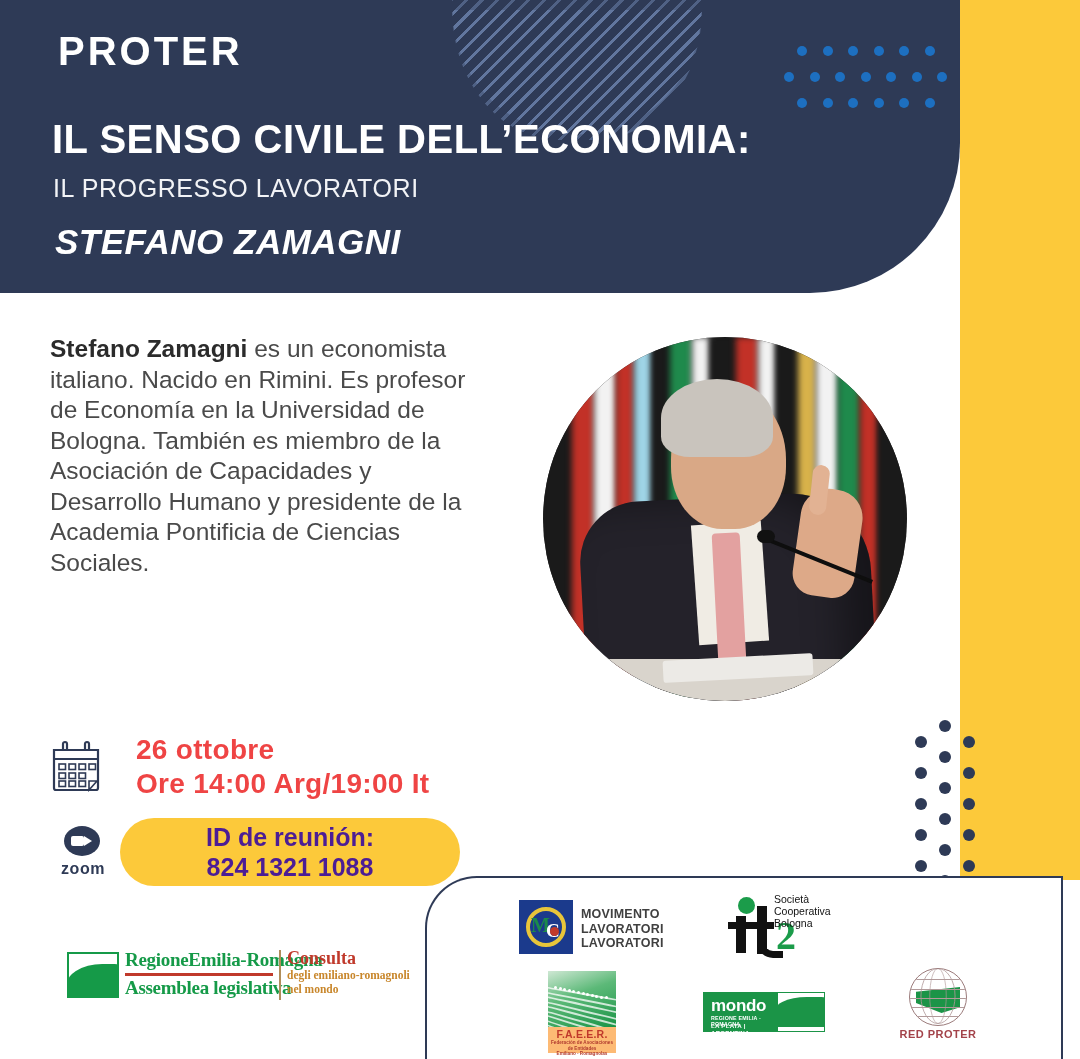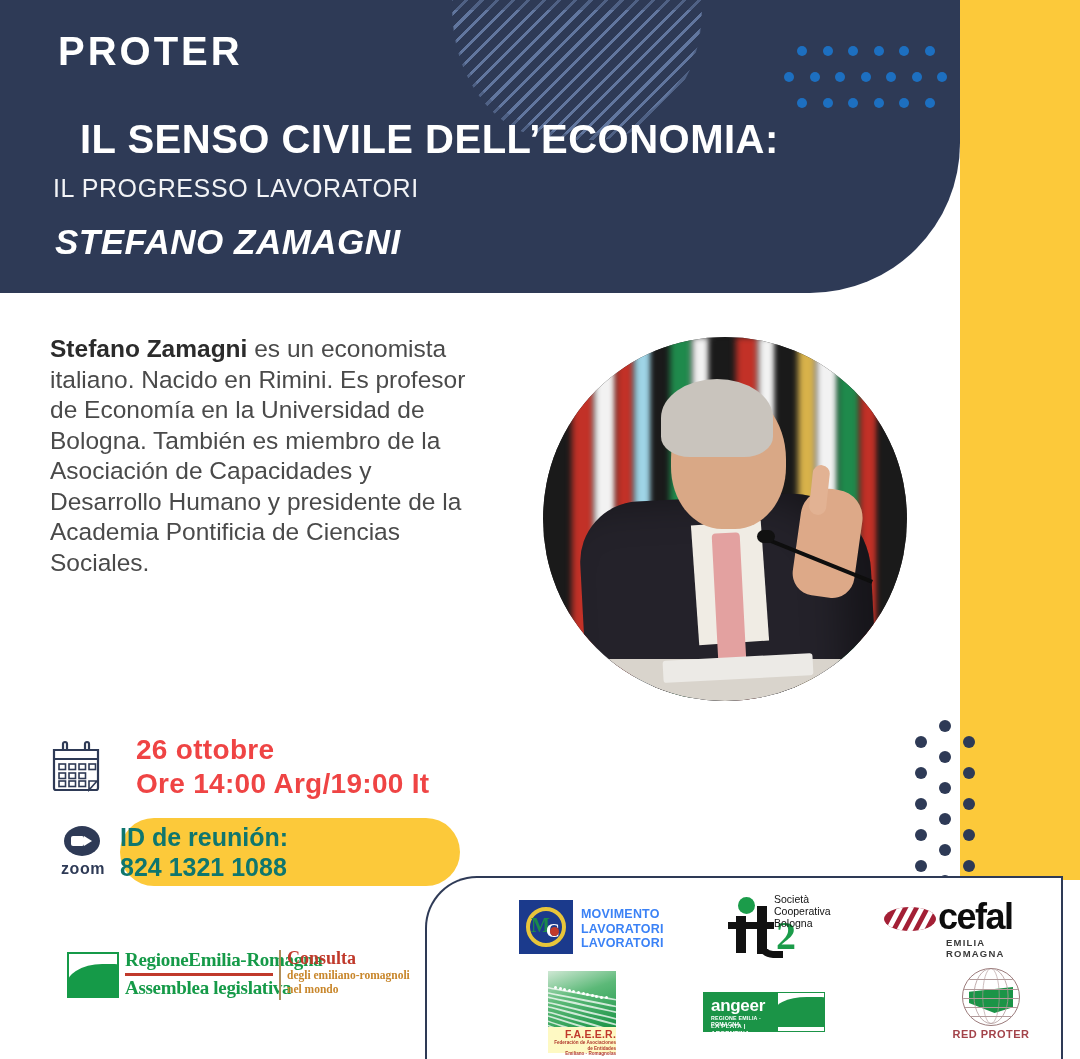--- a/index.html
+++ b/index.html
@@ -77,21 +77,20 @@
   .webinar {
     position: absolute; left: 58px; top: 29px;
     font-size: 40px; font-weight: bold;
     letter-spacing: 3px; color: #ffffff;
   }
   .title-main {
     position: absolute; left: 52px; top: 117px;
     font-size: 40px; font-weight: bold;
     letter-spacing: 0.5px; color: #ffffff;
     white-space: nowrap;
-    margin-left: 28px;
   }
   .title-sub {
     position: absolute; left: 53px; top: 174px;
     font-size: 25px; font-weight: normal;
     letter-spacing: 0.6px; color: #f2f3f6;
     white-space: nowrap;
   }
   .speaker {
     position: absolute; left: 55px; top: 222px;
     font-size: 35px; font-weight: bold; font-style: italic;
@@ -250,22 +249,22 @@
     width: 54px; text-align: center;
     font-size: 16px; font-weight: bold; letter-spacing: 0.5px;
     color: #2e3a56;
   }
   .id-pill {
     position: absolute; left: 120px; top: 818px;
     width: 340px; height: 68px;
     background: #fcc93a;
     border-radius: 34px;
     display: flex; flex-direction: column;
-    justify-content: center;
-    color: #0f766e;
+    align-items: center; justify-content: center;
+    color: #4c1d95;
   }
   .id-pill .l1 { font-size: 25px; font-weight: bold; line-height: 30px; }
   .id-pill .l2 { font-size: 25px; font-weight: bold; line-height: 30px; }
 
   
   .logo-panel {
     position: absolute;
     left: 425px; top: 876px;
     width: 638px; height: 183px;
     border: 2px solid #2e3a56;
@@ -354,21 +353,21 @@
     font-size: 19px; font-weight: bold; color: #ffffff;
     font-family: "Liberation Serif", serif;
   }
   .mcl-dot {
     position: absolute; left: 31px; top: 27px;
     width: 9px; height: 9px; border-radius: 50%; background: #c0392b;
   }
   .mcl-txt {
     position: absolute; left: 62px; top: 7px;
     font-size: 12.5px; font-weight: bold; line-height: 14.5px;
-    color: #3b82f6; letter-spacing: 0.2px;
+    color: #404040; letter-spacing: 0.2px;
   }
 
   
   .it2 { position: absolute; left: 726px; top: 896px; width: 120px; height: 62px; }
   .it2-dot {
     position: absolute; left: 12px; top: 1px;
     width: 17px; height: 17px; border-radius: 50%; background: #1b9c4a;
   }
   .it2-i {
     position: absolute; left: 10px; top: 20px;
@@ -442,22 +441,22 @@
     transform-origin: left center;
   }
   .faeer-dots { position: absolute; left: 6px; top: 15px; }
   .faeer-dots i {
     position: absolute; width: 3px; height: 3px;
     background: #ffffff; border-radius: 50%;
   }
   .faeer-bot {
     position: absolute; left: 0; top: 56px;
     width: 68px; height: 26px;
-    background: #fef9c3;
-    text-align: right;
+    background: #fdba74;
+    text-align: center;
   }
   .faeer-bot .n1 {
     font-size: 10.5px; font-weight: bold; color: #c0392b;
     letter-spacing: 0.2px; line-height: 12px; padding-top: 1px;
   }
   .faeer-bot .n2 {
     font-size: 4.6px; font-weight: bold; color: #b03a2e;
     line-height: 5.6px;
   }
 
@@ -487,21 +486,21 @@
     width: 46px; background: #ffffff; position: relative; overflow: hidden;
   }
   .angeer-right i {
     position: absolute; left: -6px; top: 4px;
     width: 60px; height: 30px;
     background: #1b9447;
     border-radius: 58% 18% 0 0;
   }
 
   
-  .redproter { position: absolute; left: 951px; top: 968px; width: 80px; height: 80px; }
+  .redproter { position: absolute; left: 898px; top: 968px; width: 80px; height: 80px; }
   .rp-globe {
     position: absolute; left: 11px; top: 0;
     width: 58px; height: 58px;
     border-radius: 50%;
     border: 1.5px solid #9b7b7b;
     overflow: hidden;
     background: #ffffff;
   }
   .rp-globe .mer {
     position: absolute; top: -1px; left: 50%;
@@ -692,30 +691,20 @@
     <div class="it2-t-v"></div>
     <div class="it2-t-curve"></div>
     <div class="it2-2">2</div>
     <div class="it2-txt">
       <div>Società</div>
       <div>Cooperativa</div>
       <div>Bologna</div>
     </div>
   </div>
 
-  <div class="cefal">
-    <div class="cefal-mark" id="cefal-mark">
-        <i style="left: 7px;"></i>
-        <i style="left: 18px;"></i>
-        <i style="left: 29px;"></i>
-        <i style="left: 40px;"></i>
-      </div>
-    <div class="cefal-word">cefal</div>
-    <div class="cefal-sub">EMILIA ROMAGNA</div>
-  </div>
 
   <div class="faeer">
     <div class="faeer-top" id="faeer-top">
       <div class="faeer-dots" id="faeer-dots">
           <i style="left: 0px; top: 0px;"></i>
           <i style="left: 4.6px; top: 0.95px;"></i>
           <i style="left: 9.2px; top: 1.9px;"></i>
           <i style="left: 13.8px; top: 2.85px;"></i>
           <i style="left: 18.4px; top: 3.8px;"></i>
           <i style="left: 23px; top: 4.75px;"></i>
@@ -739,21 +728,21 @@
     <div class="faeer-bot">
       <div class="n1">F.A.E.E.R.</div>
       <div class="n2">Federación de Asociaciones de Entidades</div>
       <div class="n2">Emiliano - Romagnolas</div>
     </div>
   </div>
 
   <div class="angeer">
     <div class="angeer-box">
       <div class="angeer-left">
-        <div class="angeer-name">angeer</div>
+        <div class="angeer-name">mondo</div>
         <div class="angeer-s1">REGIONE EMILIA - ROMAGNA</div>
         <div class="angeer-s2">LA PLATA | ARGENTINA</div>
       </div>
       <div class="angeer-right">
           <i></i>
         </div>
     </div>
   </div>
 
   <div class="redproter">

